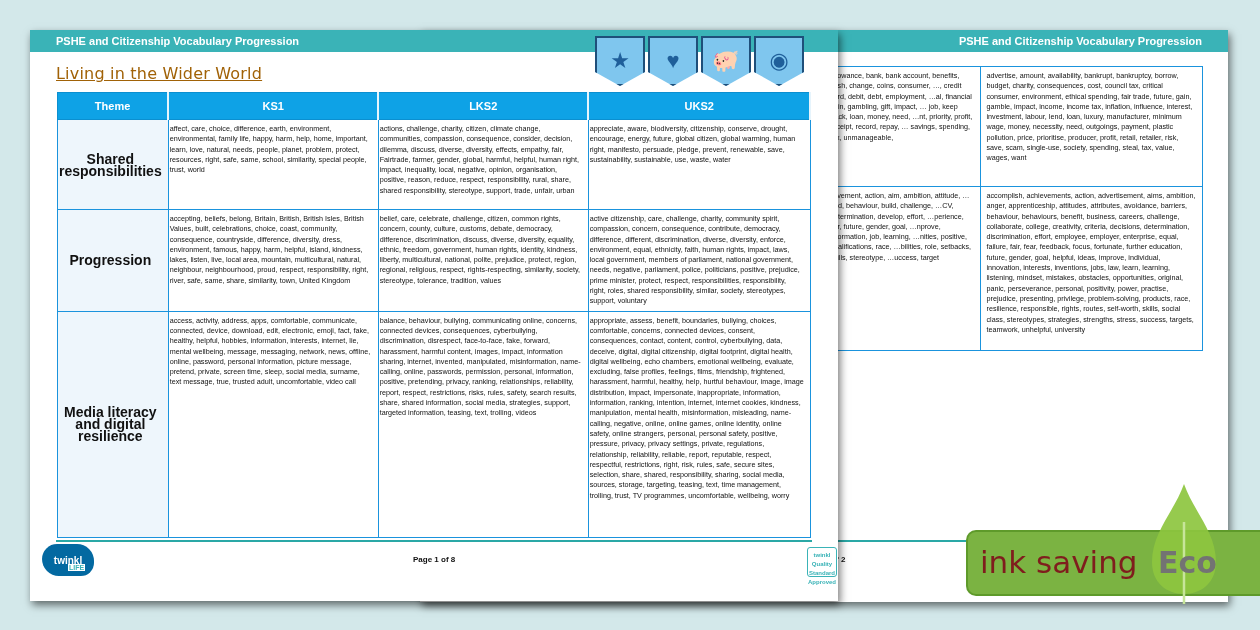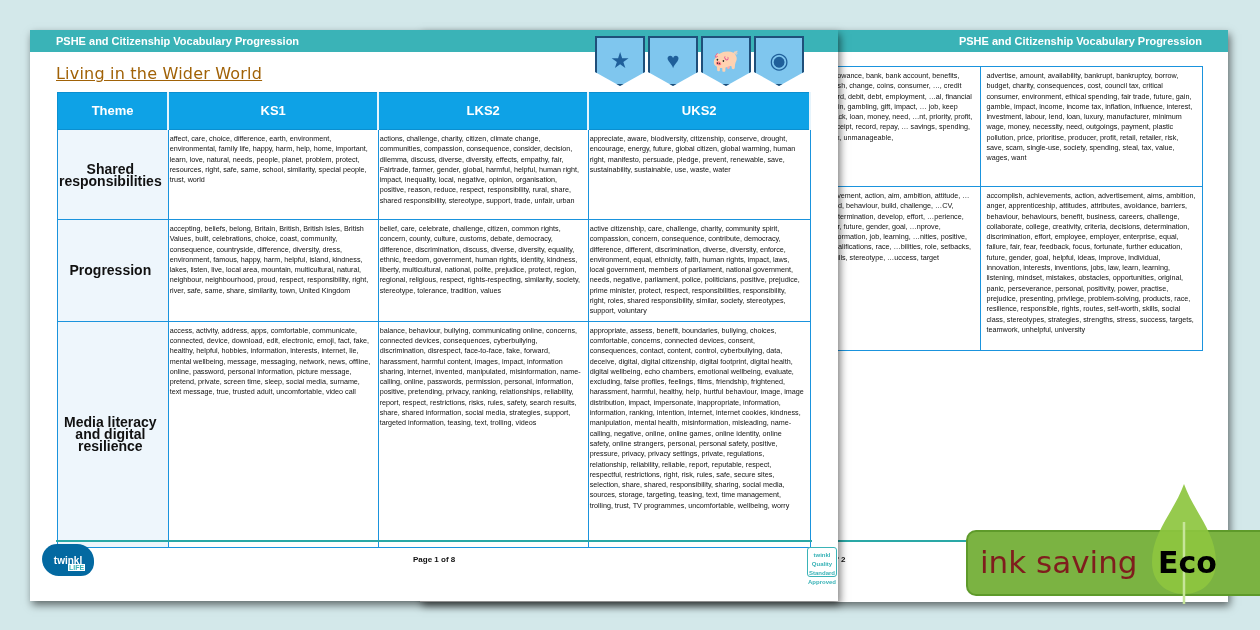--- a/index.html
+++ b/index.html
@@ -33,21 +33,21 @@
     clip-path: polygon(0 0, 100% 0, 100% 72%, 50% 100%, 0 72%);
     display: flex; align-items: center; justify-content: center;
     font-size: 22px; color: #1f5f9a; border: 2px solid #1f4f7a;
   }
   table.grid {
     position: absolute; left: 27px; top: 62px;
     border-collapse: collapse; table-layout: fixed;
     font-size: 7.2px; line-height: 10.3px; color: #111;
   }
   table.grid th {
-    background: #0ea2e6; color: #fff; font-size: 13px; height: 37px;
+    background: #0ea2e6; color: #fff; font-size: 11px; height: 27px;
     border: 1.5px solid #0b8fd0; border-right: 2px solid #e6f4fc;
     font-weight: bold;
   }
   table.grid td {
     border: 1.5px solid #1a93dd; vertical-align: top;
     padding: 4px 6px 4px 1px; background: #fff;
   }
   table.grid td.theme {
     background: #eef6fc; text-align: center; vertical-align: middle;
     font-weight: bold; font-size: 14px; line-height: 12px;
@@ -95,21 +95,21 @@
   }
   .eco-text {
     position: absolute; left: 12px; top: 10px; color: #7f1d1d;
     font-family: "DejaVu Sans", sans-serif; font-size: 31px; line-height: 40px;
   }
   .leaf {
     position: absolute; left: 1150px; top: 482px; width: 68px; height: 124px; z-index: 6;
   }
   .eco-word {
     position: absolute; left: 1158px; top: 545px; z-index: 7;
-    color: #000000; font-weight: bold; font-size: 30px; font-family: "DejaVu Sans", sans-serif;
+    color: #737373; font-weight: bold; font-size: 30px; font-family: "DejaVu Sans", sans-serif;
   }
 </style>
 </head>
 <body>
 
 <div class="page" id="page2">
   <div class="banner">
     <span>PSHE and Citizenship Vocabulary Progression</span>
   </div>
   <table class="grid2">

